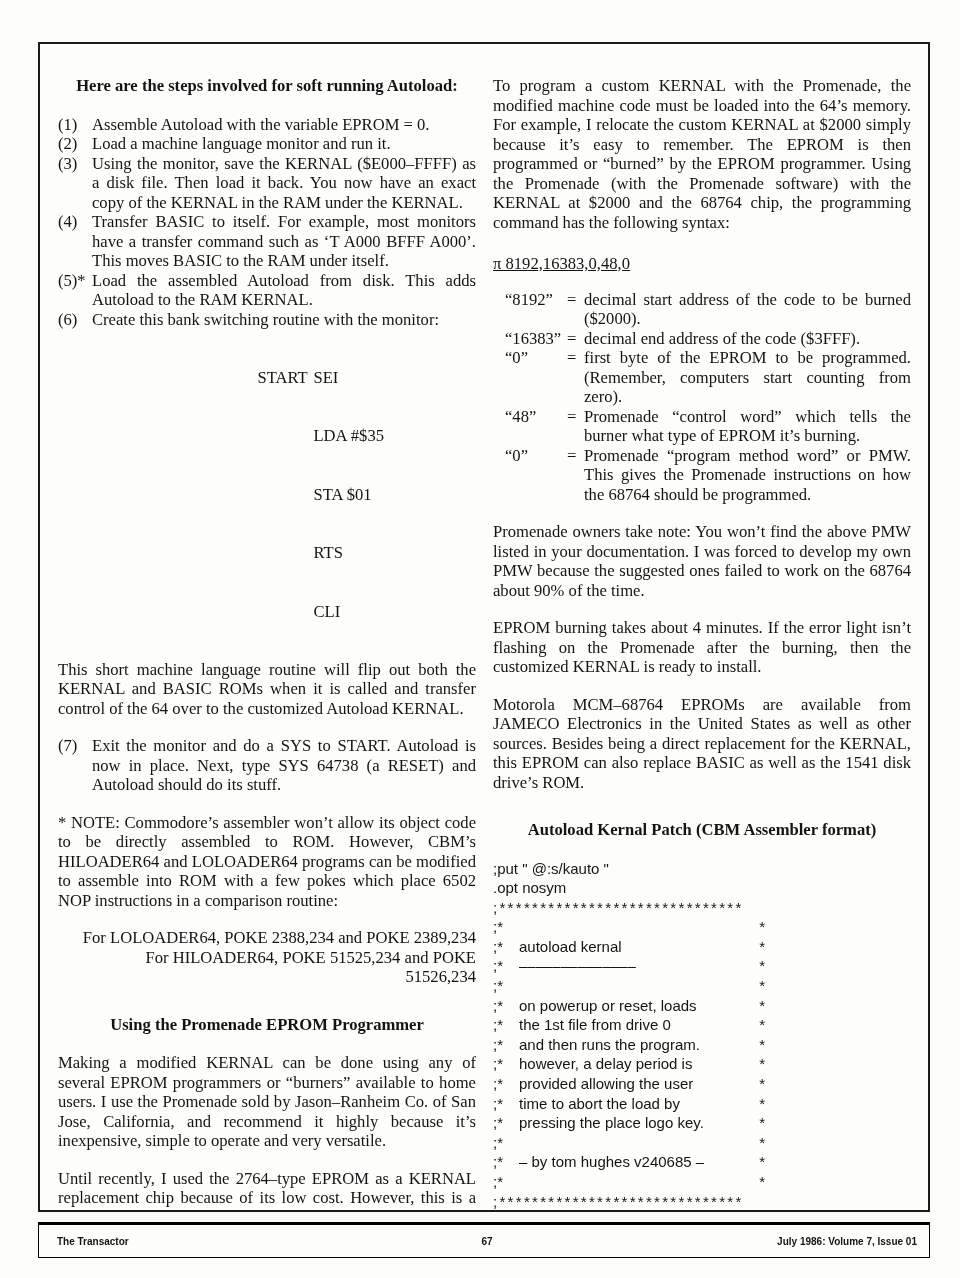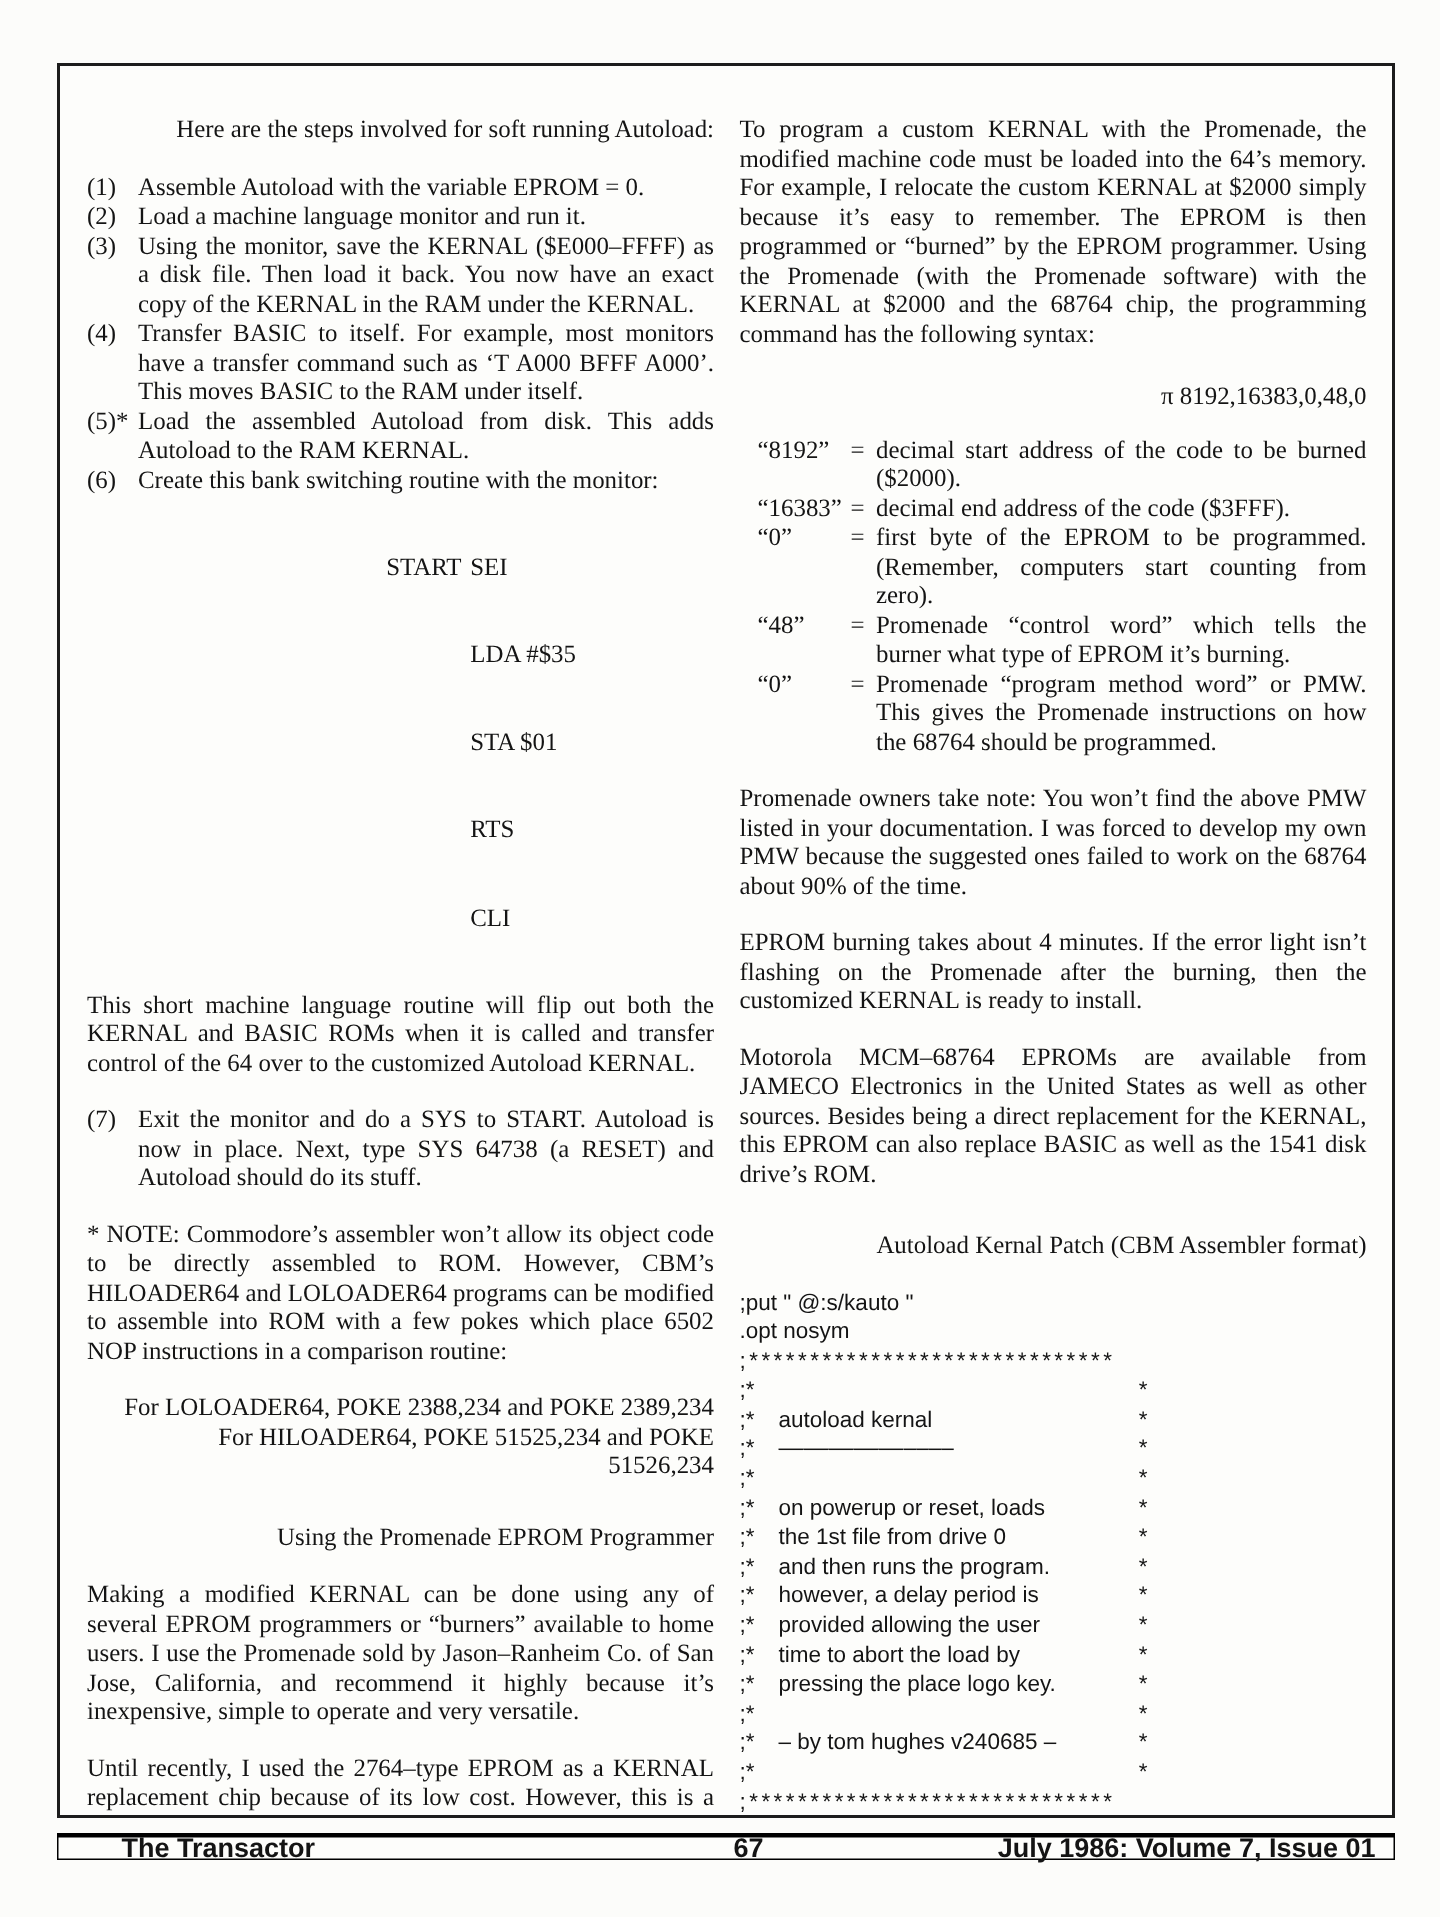--- a/index.html
+++ b/index.html
@@ -7,52 +7,52 @@
     width:960px;height:1278px;background:#fcfcfa;color:#141414;
     font-family:"Liberation Serif", serif;position:relative;overflow:hidden;
   }
   .page-frame{
     position:absolute;left:38px;top:42px;width:892px;height:1170px;
     border:2px solid #1c1c1c;box-sizing:border-box;
     padding:32px 17px 0 18px;background:#fdfdfb;overflow:hidden;
   }
   .columns{display:flex;gap:17px;}
   .col{width:419px;font-size:16.6px;line-height:19.5px;text-align:justify;}
-  .heading{font-weight:normal;text-align:right;margin:0 0 19px 0;}
+  .heading{font-weight:bold;text-align:center;margin:0 0 19px 0;}
   .para{margin:0 0 18px 0;}
   .steps{margin:0 0 18px 0;}
   .step{display:flex;}
   .step-label{flex:0 0 34px;}
   .step-text{flex:1;text-align:justify;}
   .asm-block{margin:19px 0 19px 158px;text-align:left;}
   .asm-line{white-space:pre;}
   .asm-label{display:inline-block;width:56px;}
   .poke-lines{margin:0 0 18px 18px;text-align:right;}
   .section-gap{height:10px;}
-  .command-line{text-align:right;margin:22px 0 16px 0;}
+  .command-line{text-align:left;margin:22px 0 16px 0;text-decoration:underline;}
   .defs{margin:0 0 18px 12px;}
   .def-row{display:flex;}
   .def-term{flex:0 0 62px;}
   .def-eq{flex:0 0 17px;}
   .def-text{flex:1;text-align:justify;}
   .listing{
     font-family:"Liberation Sans", sans-serif;font-size:15px;line-height:19.6px;
     width:272px;text-align:left;
   }
   .listing-pre{white-space:pre;}
   .listing-row{display:flex;}
   .lst-full{white-space:pre;letter-spacing:2.3px;}
   .lst-l{flex:0 0 26px;}
   .lst-c{flex:1;text-align:left;}
   .lst-r{flex:0 0 8px;text-align:right;}
   .footer{
-    position:absolute;left:38px;top:1222px;width:892px;height:18px;
+    position:absolute;left:38px;top:1222px;width:892px;height:36px;
     border:1px solid #000;border-top:3px solid #000;box-sizing:border-box;
     background:#fdfdfb;display:flex;align-items:center;
-    font-family:"Liberation Sans", sans-serif;font-weight:bold;font-size:18px;padding-left:24px;
+    font-family:"Liberation Sans", sans-serif;font-weight:bold;font-size:10px;
   }
   .footer .f-left{flex:1;padding-left:18px;text-align:left;}
   .footer .f-center{flex:0 0 auto;text-align:center;}
   .footer .f-right{flex:1;padding-right:12px;text-align:right;}
 </style>
 </head>
 <body>
 
 <div class="page-frame">
   <div class="columns">

